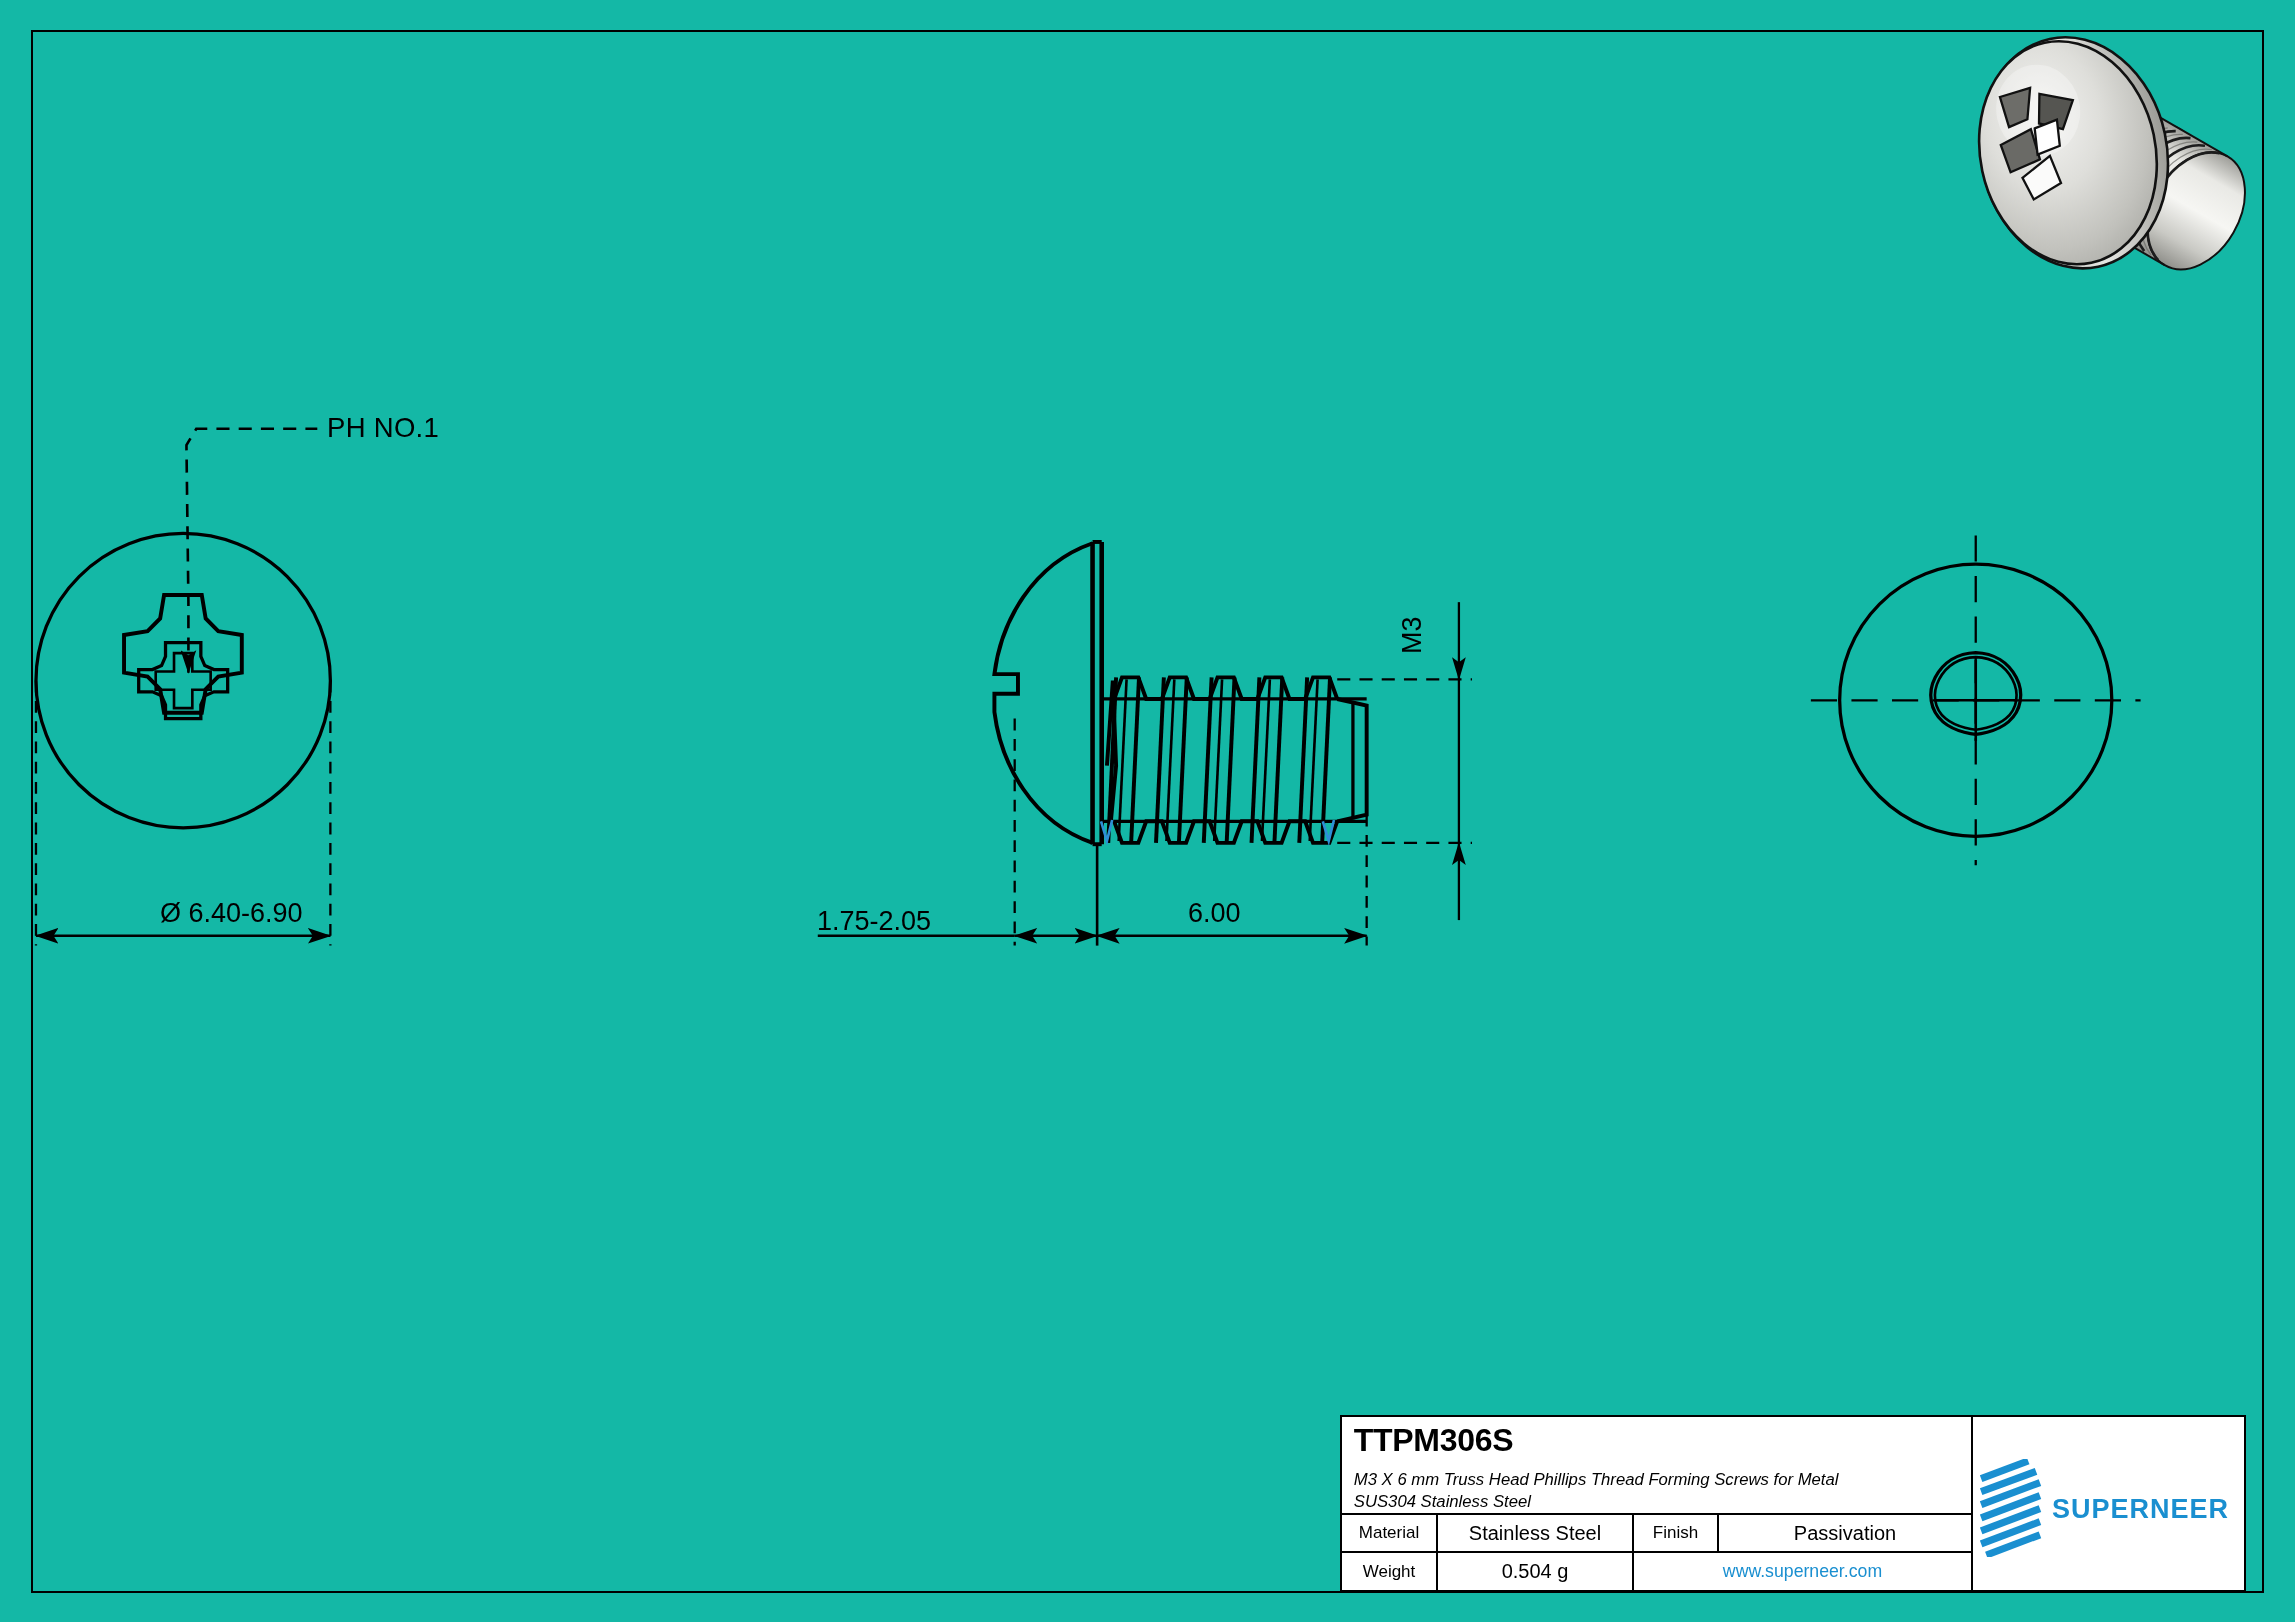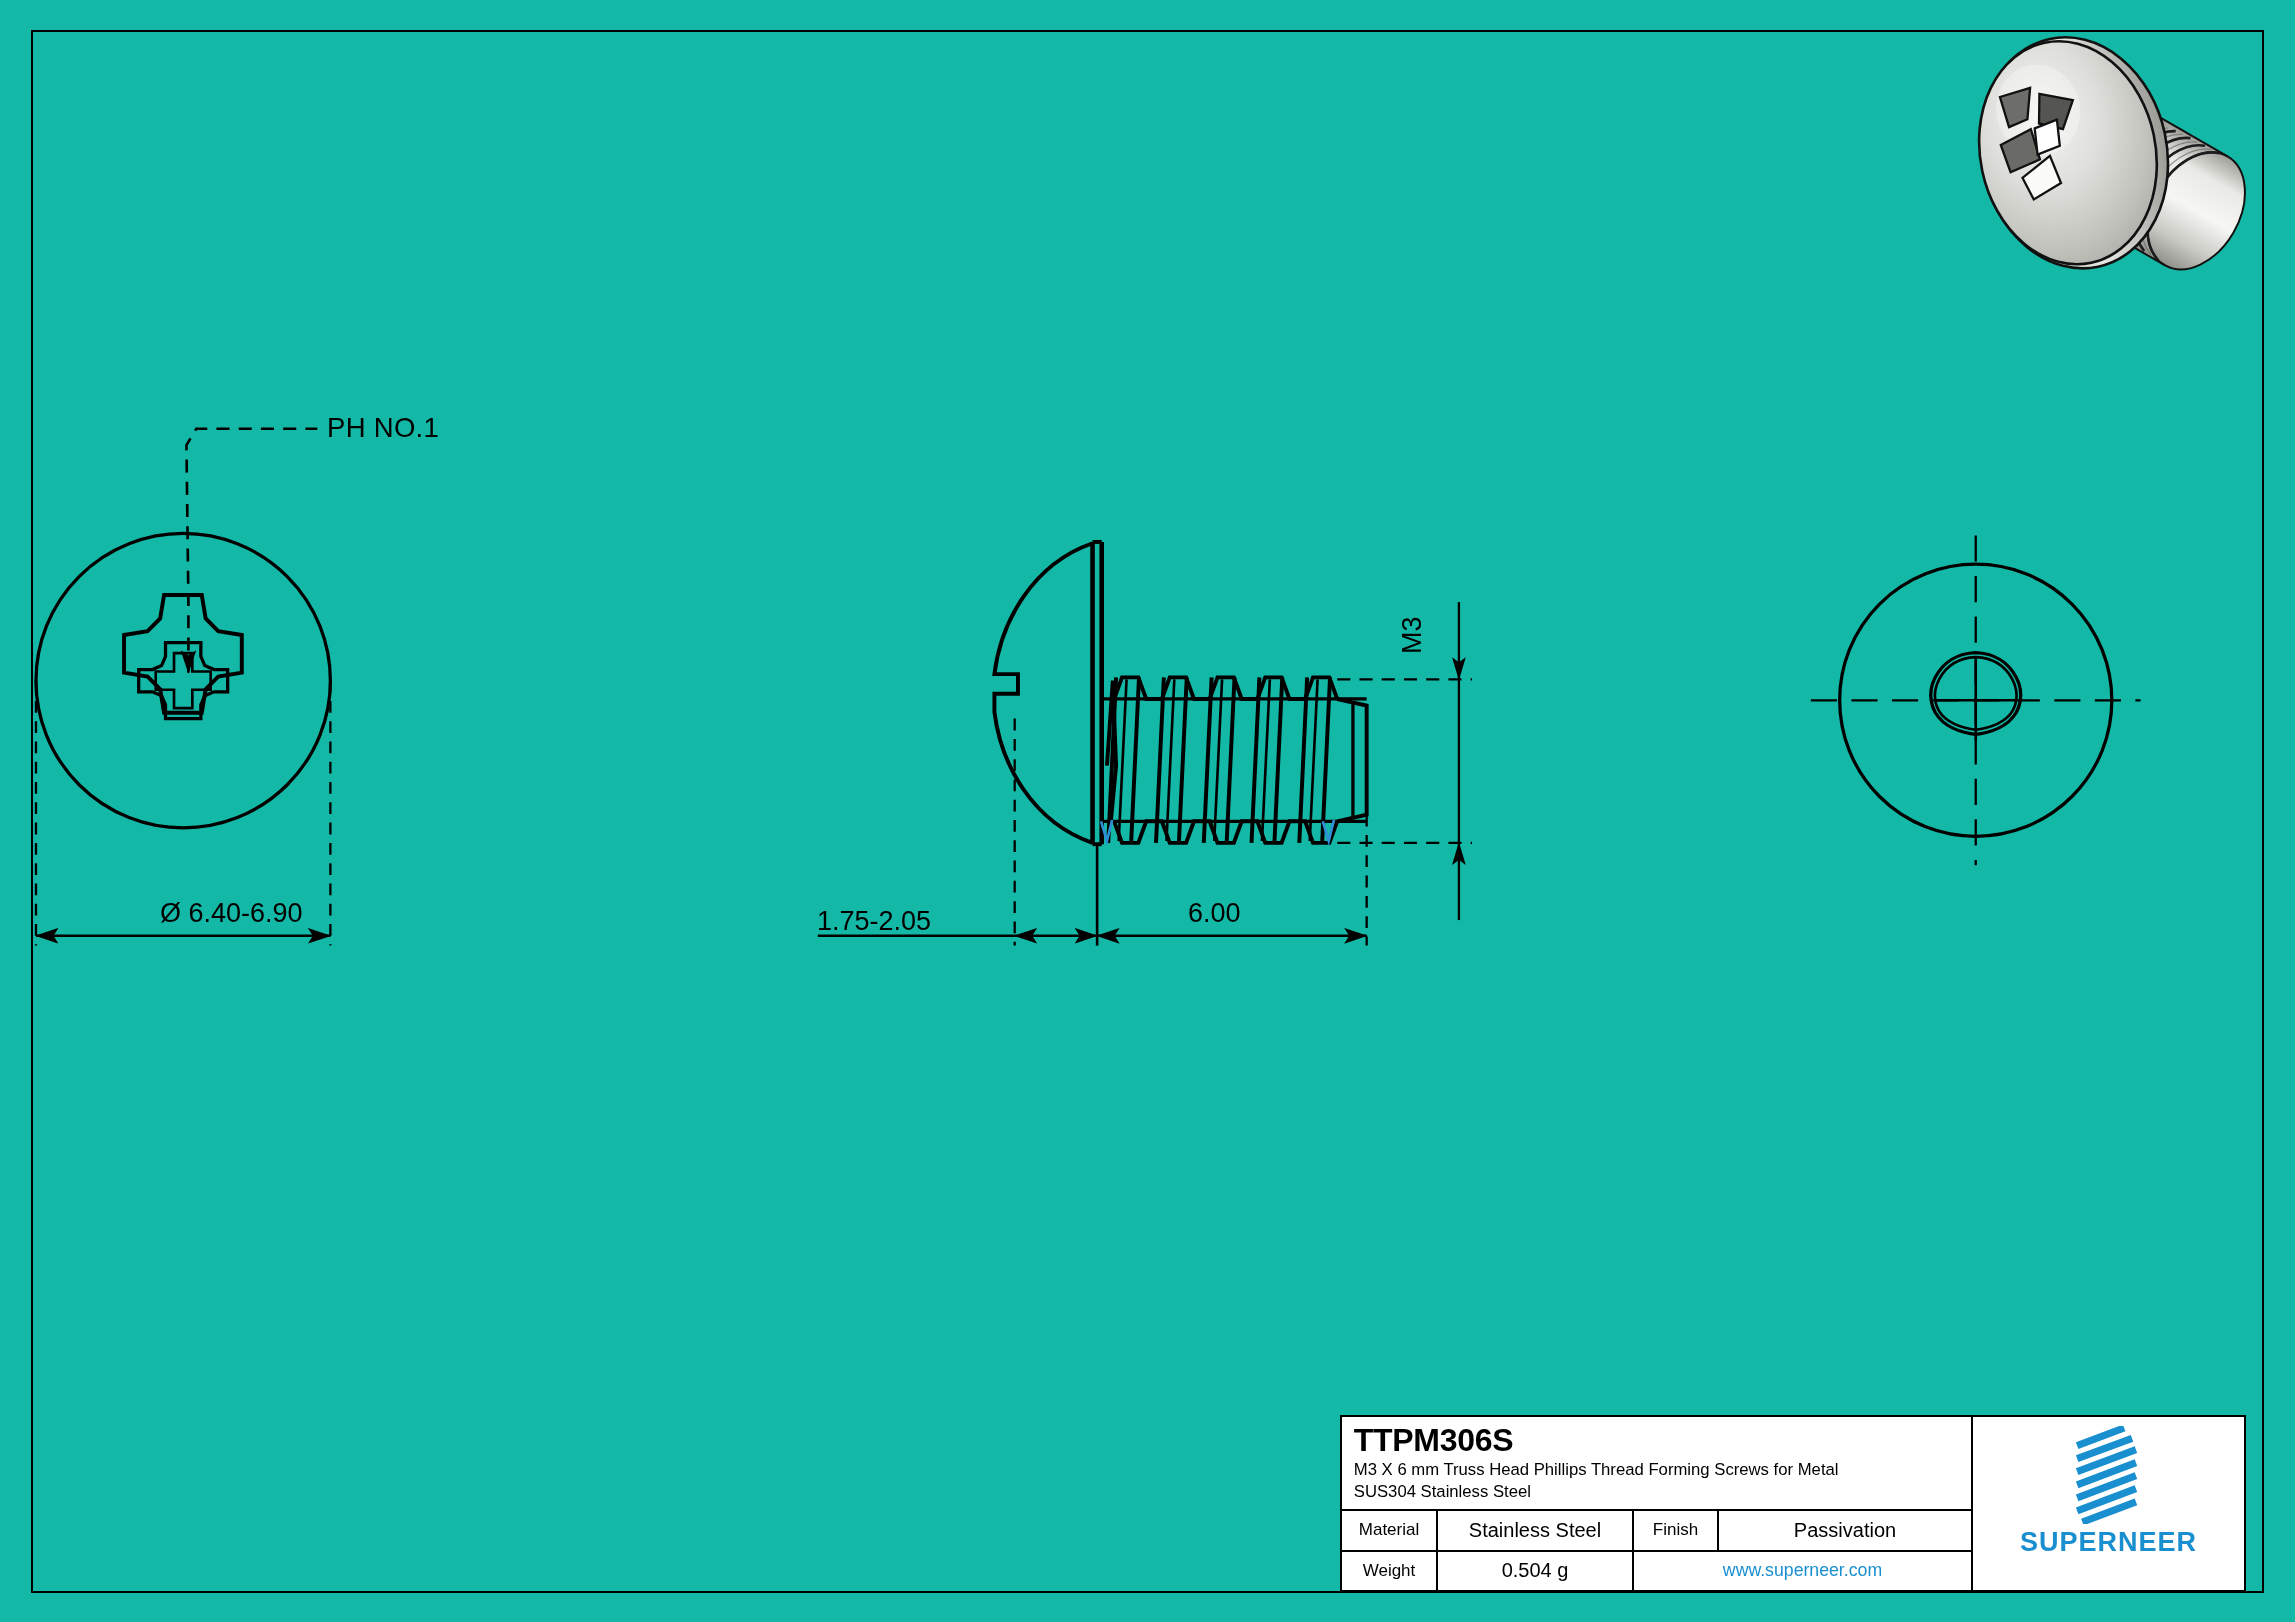--- a/index.html
+++ b/index.html
@@ -55,21 +55,22 @@
     font-size: 32px;
     font-weight: bold;
     letter-spacing: -0.3px;
     line-height: 1.04;
     color: #000;
   }
   #tb-desc-lines {
     font-size: 16.7px;
     line-height: 1.32;
     color: #000;
-    margin-top: 2px;
+    margin-top: 12px;
+    font-style: italic;
   }
   .tb-row {
     display: flex;
     flex: 1 1 0;
     border-bottom: 2px solid #000;
     justify-content: space-between;
   }
   .tb-row:last-child { border-bottom: none; }
   .tb-cell {
     display: flex;
@@ -85,21 +86,21 @@
   .c-label  { flex: 0 0 96px; font-size: 17px; }
   .c-value1 { flex: 0 0 196px; font-size: 20px; }
   .c-label2 { flex: 0 0 85px; font-size: 17px; }
   .c-value2 { flex: 1 1 auto;  font-size: 20px; }
   .c-url    { flex: 1 1 auto;  font-size: 17.7px; color: #1A8FD0; }
   
   #tb-logo {
     flex: 1 1 auto;
     position: relative;
     display: flex;
-    flex-direction: column;
+    flex-direction: row;
     align-items: center;
     justify-content: flex-start;
     padding-top: 9.2px;
     border-radius: 32px;
   }
   #logo-mark { width: 79px; height: 98px; }
   #logo-word {
     font-size: 27px;
     font-weight: bold;
     letter-spacing: 1px;

